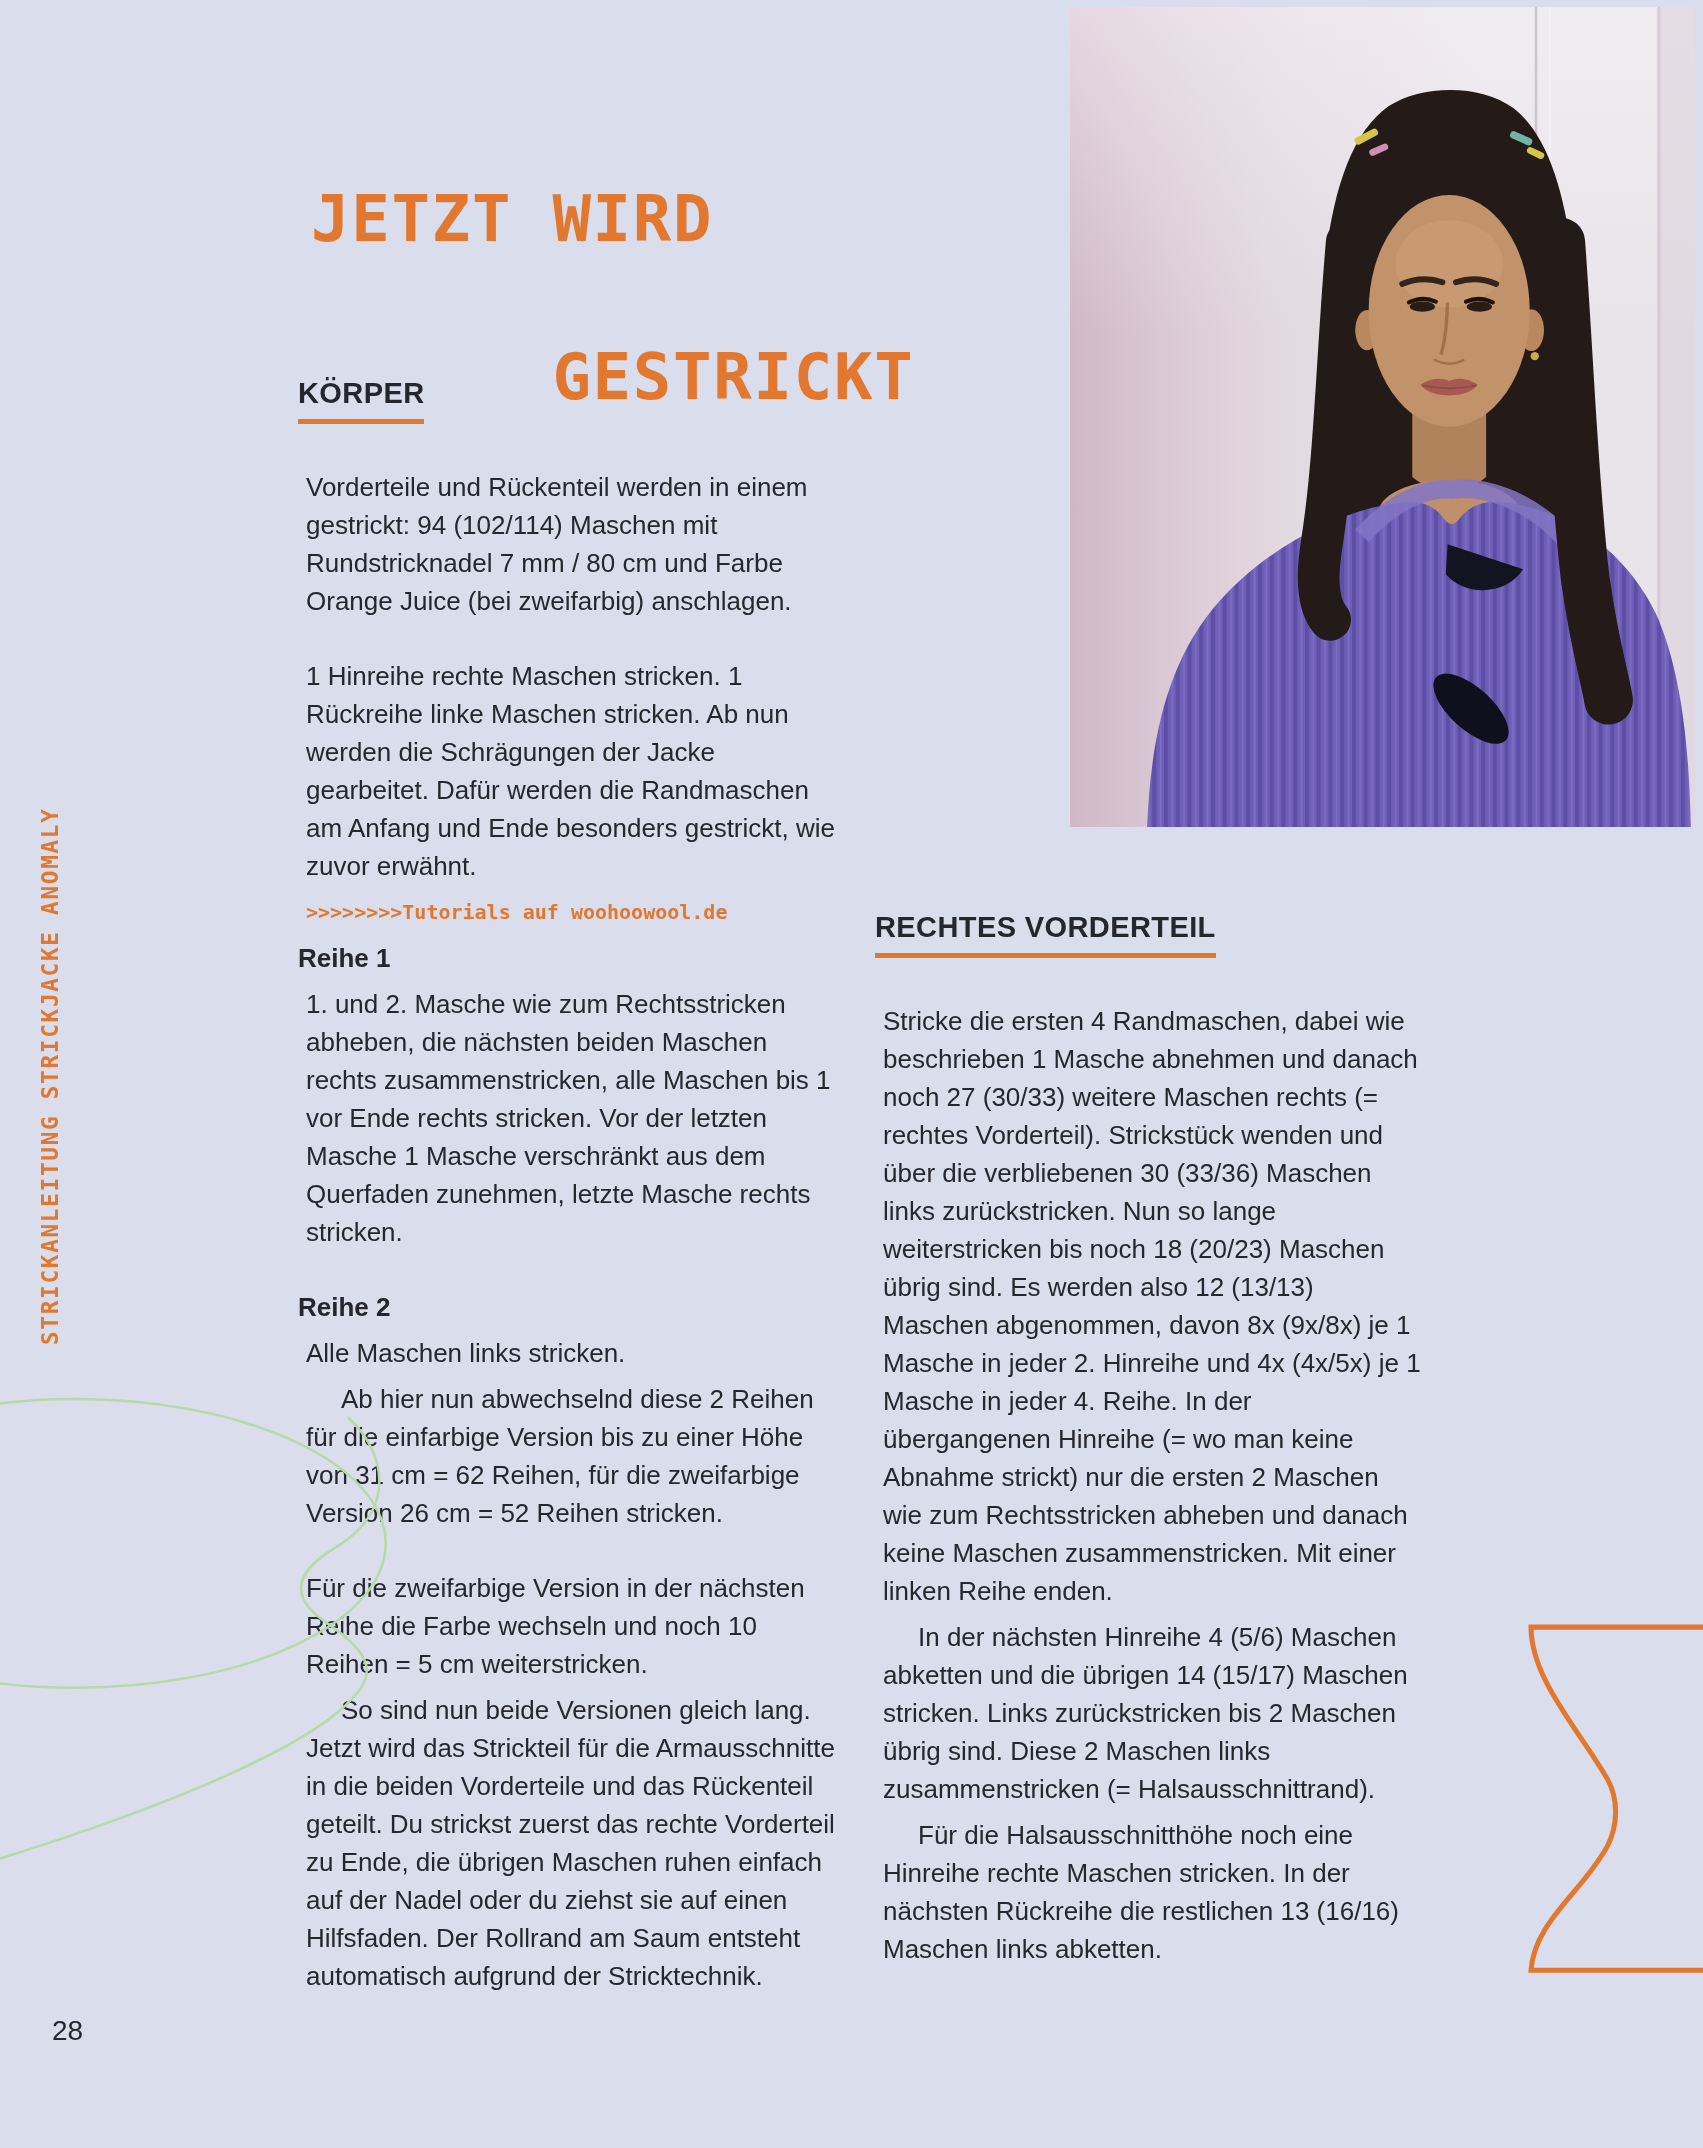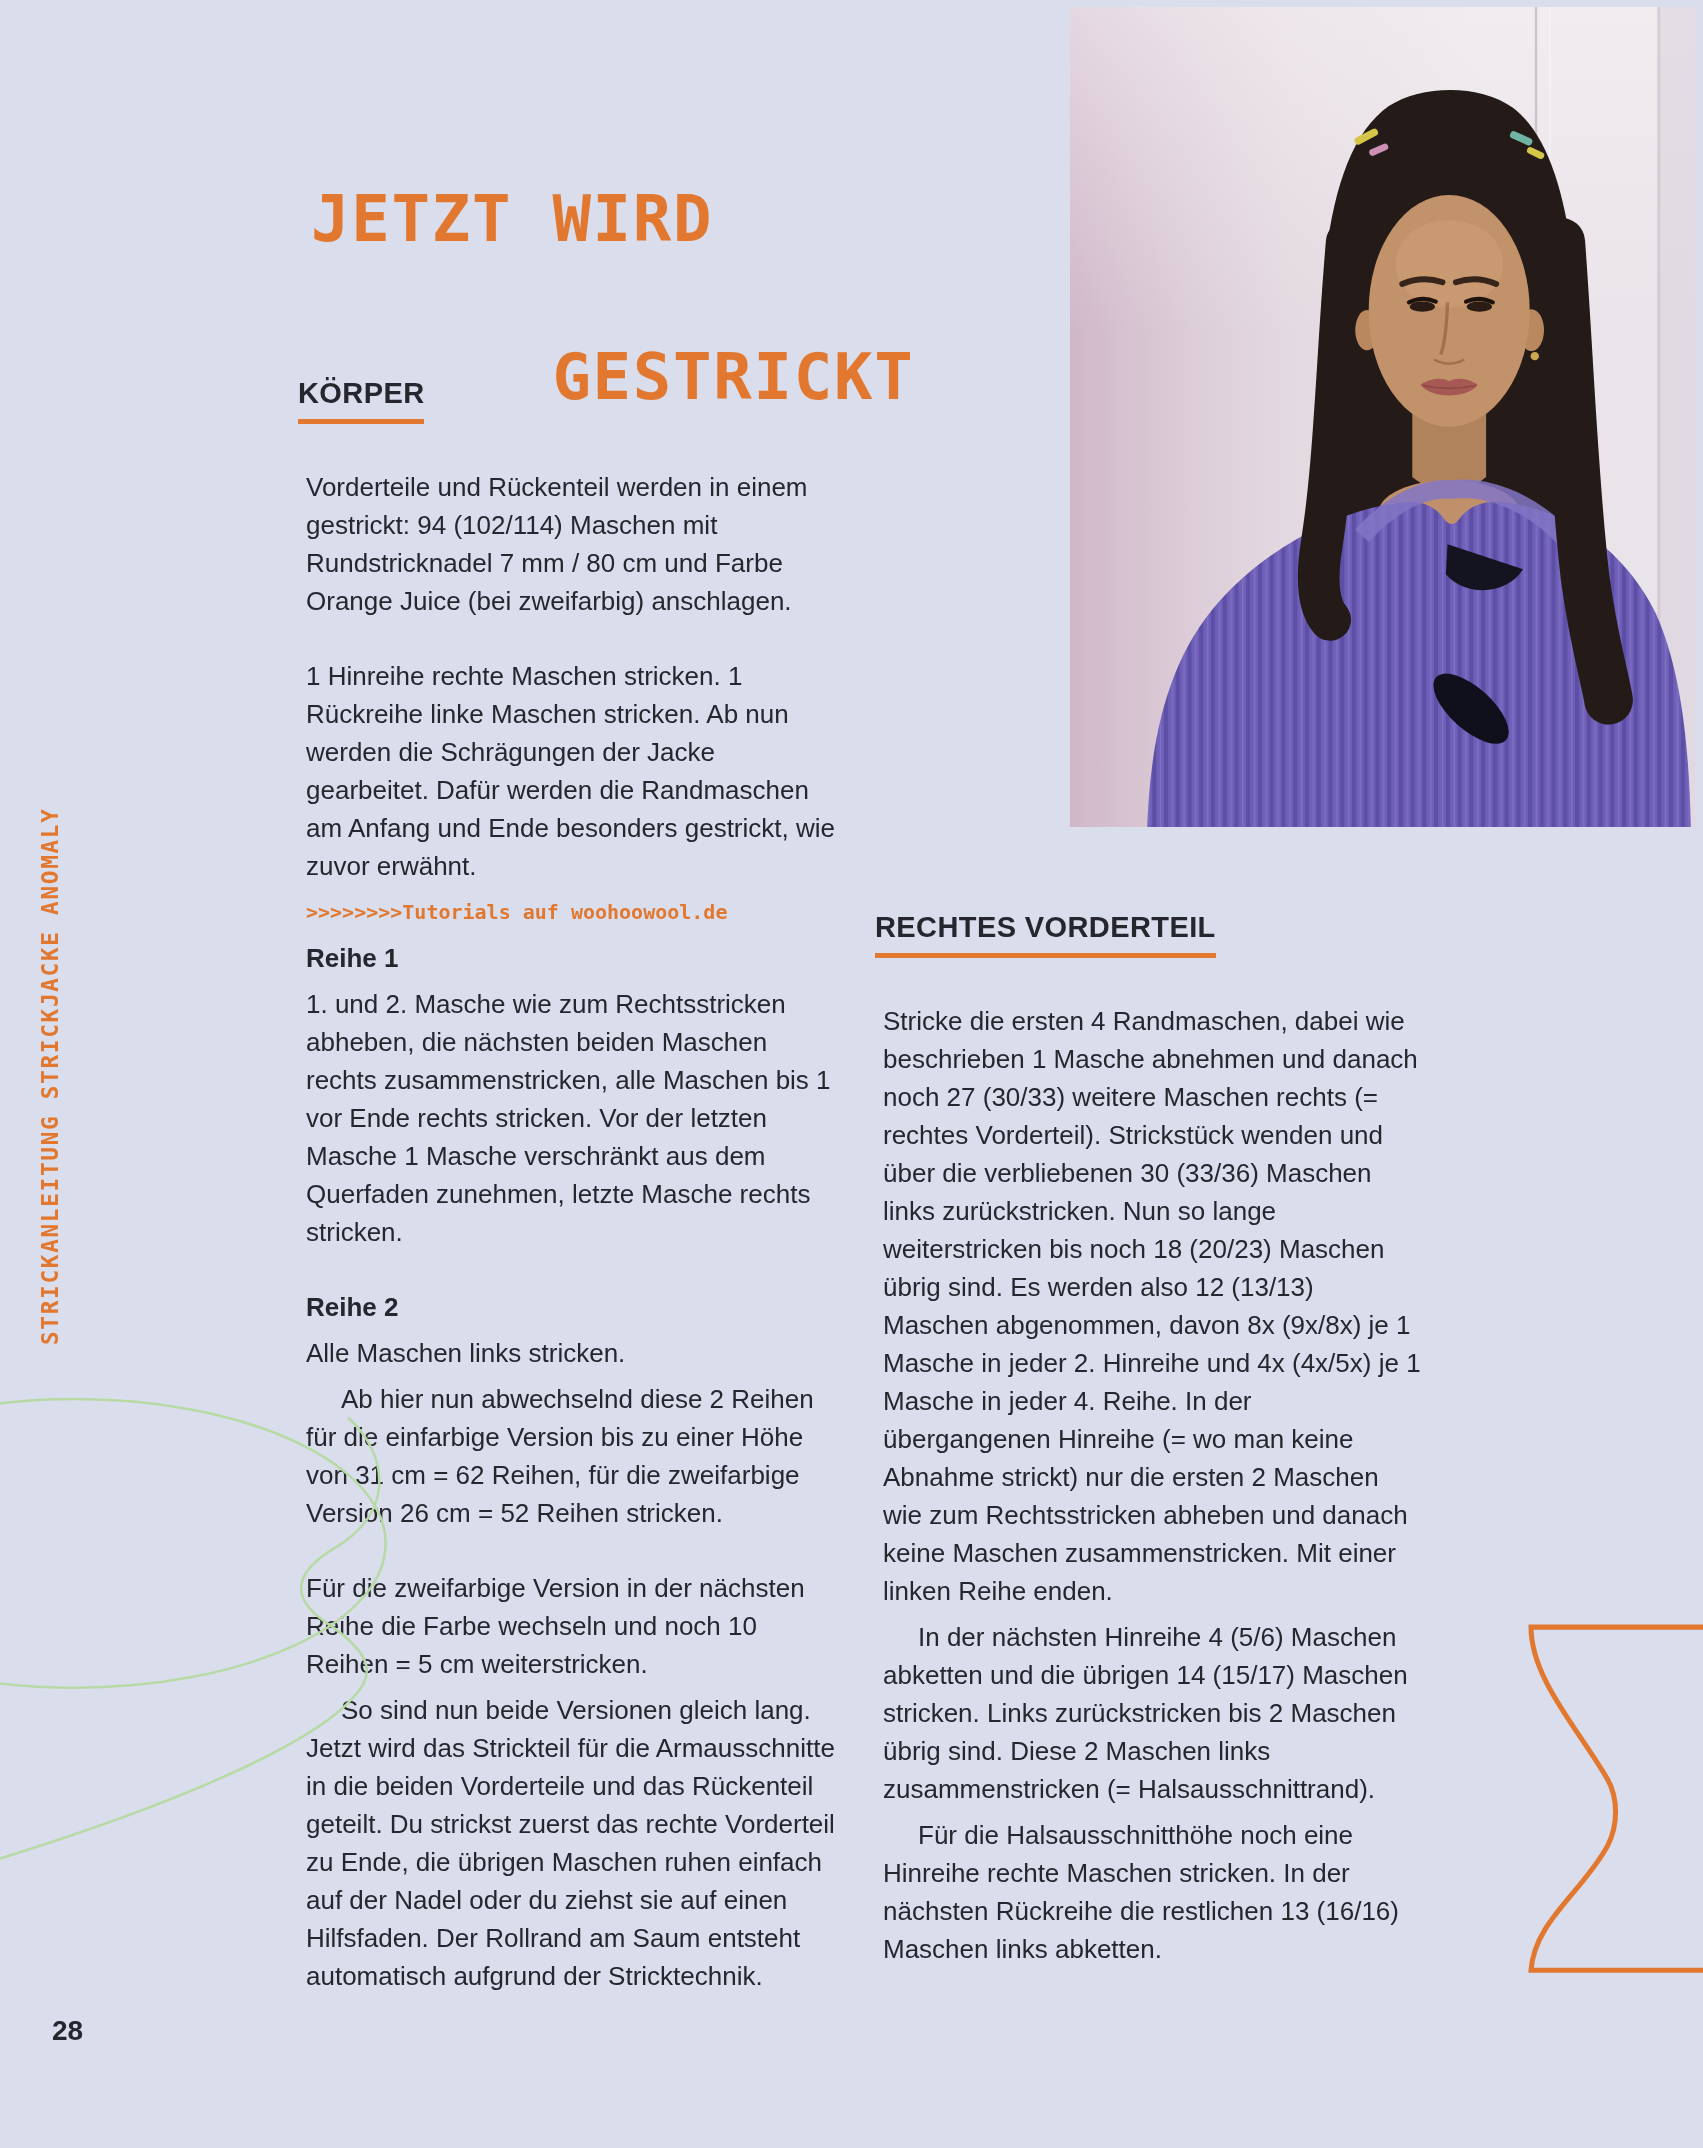--- a/index.html
+++ b/index.html
@@ -15,26 +15,26 @@
   .vertical-label{position:absolute;left:37px;top:764px;height:581px;
         writing-mode:vertical-rl;transform:rotate(180deg);white-space:nowrap;
         font-family:"DejaVu Sans Mono",monospace;font-weight:bold;font-size:22.7px;
         letter-spacing:1.7px;color:var(--orange);}
   .col{position:absolute;width:554px;font-size:26px;line-height:38px;}
   .col-1{left:298px;top:376px;}
   .col-2{left:875px;top:910px;}
   .col p{margin:8px;}
   .col h2{margin:0 0 44px 0;font-size:29px;line-height:34px;letter-spacing:0.4px;}
   .col h2 span{display:inline-block;padding-bottom:9px;border-bottom:5px solid var(--orange);}
-  .col h3{margin:8px;font-size:26px;line-height:38px;}
+  .col h3{margin:0;font-size:26px;line-height:38px;}
   .mb{margin-bottom:37px !important;}
   .indent{text-indent:35px;}
   .mono-line{font-family:"DejaVu Sans Mono",monospace;font-weight:bold;font-size:20px;
         line-height:38px;color:var(--orange);margin:0 0 39px 0;}
-  .page-number{position:absolute;left:52px;top:2015px;font-size:28px;font-weight:bold;text-align:right;}
+  .page-number{position:absolute;left:52px;top:2015px;font-size:28px;font-weight:normal;text-align:right;}
   .photo{position:absolute;left:1070px;top:6.7px;width:625px;height:820px;margin:0;}
   .photo svg{display:block;width:100%;height:100%;}
   .deco{position:absolute;pointer-events:none;}
   .deco-green{left:-227px;top:1384px;width:638px;height:495px;}
   .deco-orange{left:1494px;top:1607px;width:210px;height:386px;}
 </style>
 </head>
 <body>
 
 <div class="page">

